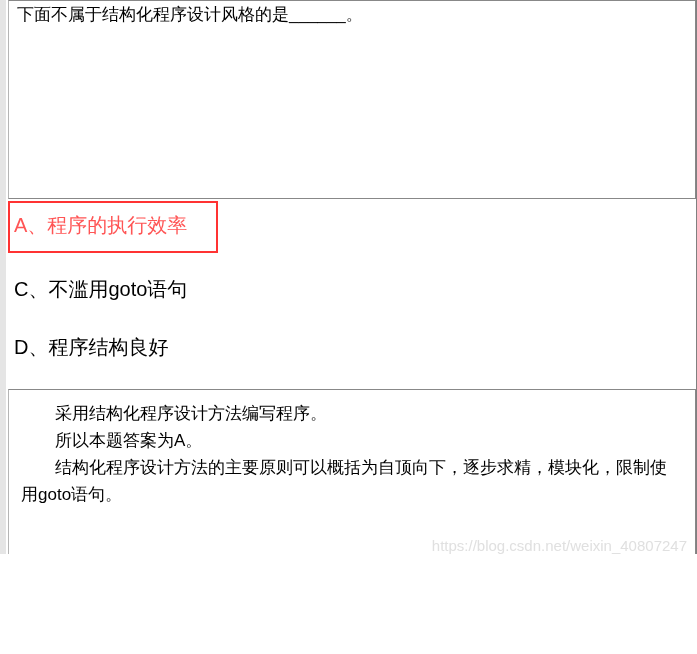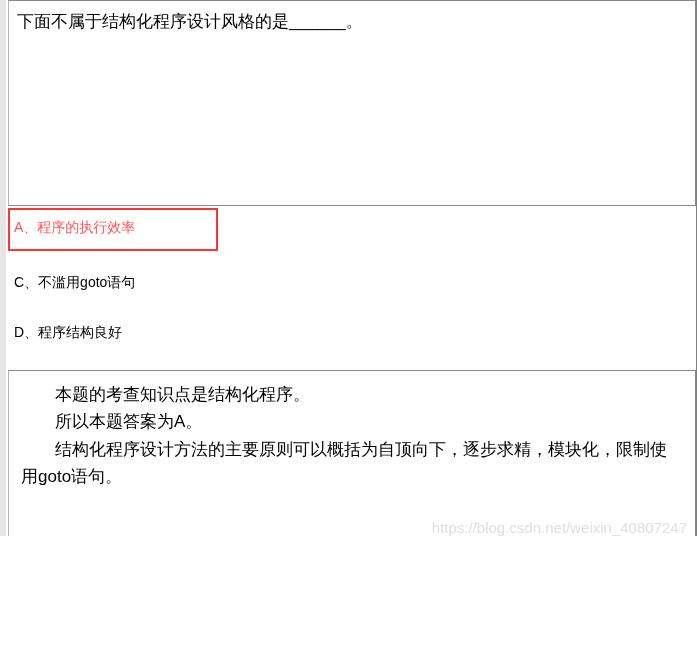--- a/index.html
+++ b/index.html
@@ -15,34 +15,34 @@
       width: 697px;
     }
     .outer-container {
       border-left: 6px solid #e5e5e5;
       border-right: 1px solid #808080;
       background: #fff;
     }
     .question-section {
       border: 1px solid #888;
       border-left: 1px solid #b5b5b5;
-      padding: 8px 8px 170px 8px;
+      padding: 1px 8px 170px 8px;
       margin-left: 2px;
       margin-bottom: 2px;
       background: #fff;
       line-height: 1.5;
     }
     .options-section {
       padding: 0 0 6px 0;
       margin-left: 2px;
     }
     .option-item {
       padding: 8px 6px;
       margin: 0 0 14px 0;
-      font-size: 14px;
+      font-size: 20px;
       line-height: 1.4;
     }
     .option-highlighted {
       border: 2px solid #ff3333;
       color: #ff5555;
       width: 210px;
       padding: 8px 6px 12px 4px;
       margin: 0 0 14px 0;
     }
     .option-normal {
@@ -86,20 +86,20 @@
     </div>
     <div class="option-item option-normal">
       <span>C、不滥用goto语句</span>
     </div>
     <div class="option-item option-normal">
       <span>D、程序结构良好</span>
     </div>
   </div>
 
   <div class="explanation-section">
-    <div class="explanation-paragraph">本题的考查知识点是结构化程序。</div>
+    <div class="explanation-paragraph">采用结构化程序设计方法编写程序。</div>
     <div class="explanation-paragraph">所以本题答案为A。</div>
     <div class="explanation-paragraph">结构化程序设计方法的主要原则可以概括为自顶向下，逐步求精，模块化，限制使用goto语句。</div>
   </div>
 
 </div>
 
 <div class="watermark">https://blog.csdn.net/weixin_40807247</div>
 
 </body></html>

